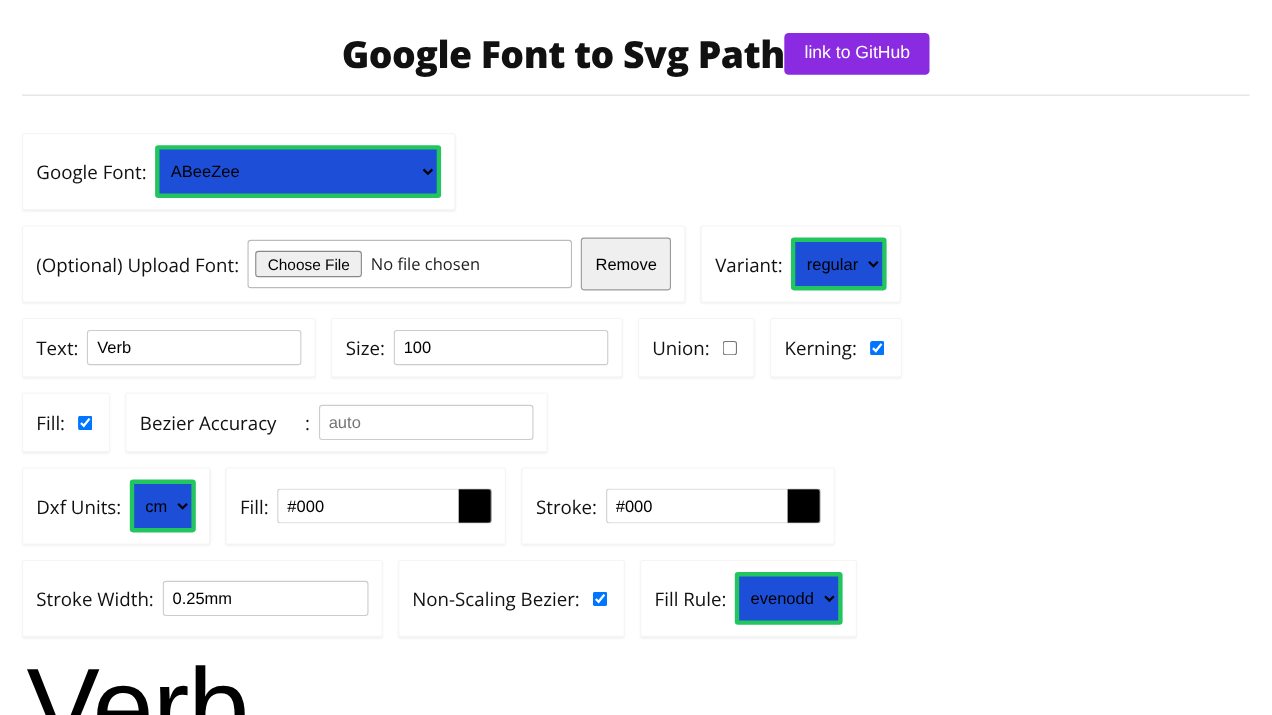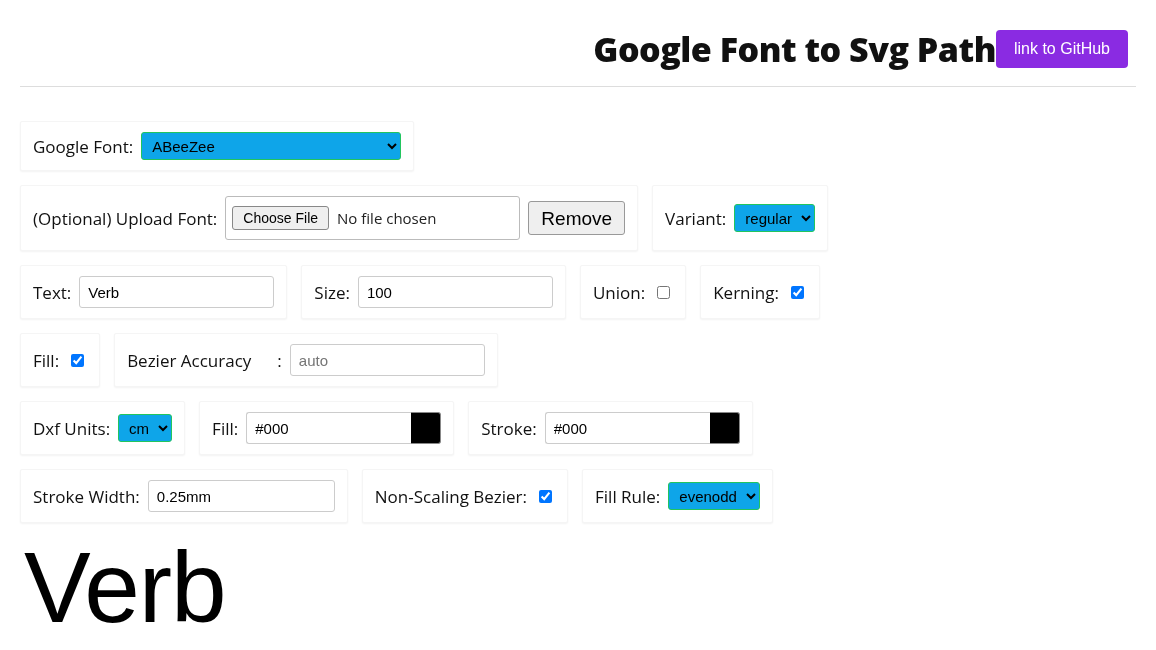--- a/index.html
+++ b/index.html
@@ -8,21 +8,21 @@
     padding: 20px;
     font-family: -apple-system, BlinkMacSystemFont, "Segoe UI", "Open Sans", Helvetica, Arial, sans-serif;
     font-size: 16px;
     color: #111;
     background: #fff;
     width: 1156px;
   }
   .header {
     display: flex;
     align-items: center;
-    justify-content: flex-end;
+    justify-content: center;
     padding: 6px 8px 14px 8px;
     border-bottom: 1px solid #ddd;
     margin-bottom: 34px;
   }
   .title {
     font-size: 34px;
     font-weight: 800;
     margin: 0;
     letter-spacing: -0.5px;
   }
@@ -49,24 +49,24 @@
     background: #ffffff;
     border: 1px solid #f5f5f5;
     box-shadow: 0 1px 2px rgba(0,0,0,0.05);
     border-radius: 2px;
     padding: 10px 12px;
   }
   .label { font-size: 17px; }
   select {
     font-size: 15px;
     padding: 4px 6px;
-    background: #0ea5e9;
-    border: 1px solid #22c55e;
-    border-radius: 3px;
-    height: 28px;
+    background: #1d4ed8;
+    border: 4px solid #22c55e;
+    border-radius: 3px;
+    height: 48px;
   }
   select.wide { width: 260px; text-align: left; }
   input[type="text"] {
     font-size: 15px;
     padding: 5px 8px;
     border: 1px solid #ccc;
     border-radius: 3px;
     height: 32px;
     background: #fff;
   }
@@ -84,27 +84,27 @@
   .file-btn {
     font-size: 14px;
     padding: 3px 10px;
     background: #efefef;
     border: 1px solid #888;
     border-radius: 3px;
     cursor: pointer;
   }
   .file-status { font-size: 15px; color: #222; }
   .plain-btn {
-    font-size: 19px;
+    font-size: 15px;
     padding: 6px 12px;
     background: #efefef;
     border: 1px solid #999;
     border-radius: 3px;
     cursor: pointer;
-    height: 34px;
+    height: 48px;
     text-align: right;
   }
   .color-combo {
     display: inline-flex;
     align-items: center;
   }
   .color-combo input[type="text"] {
     border-top-right-radius: 0;
     border-bottom-right-radius: 0;
     border-right: none;

